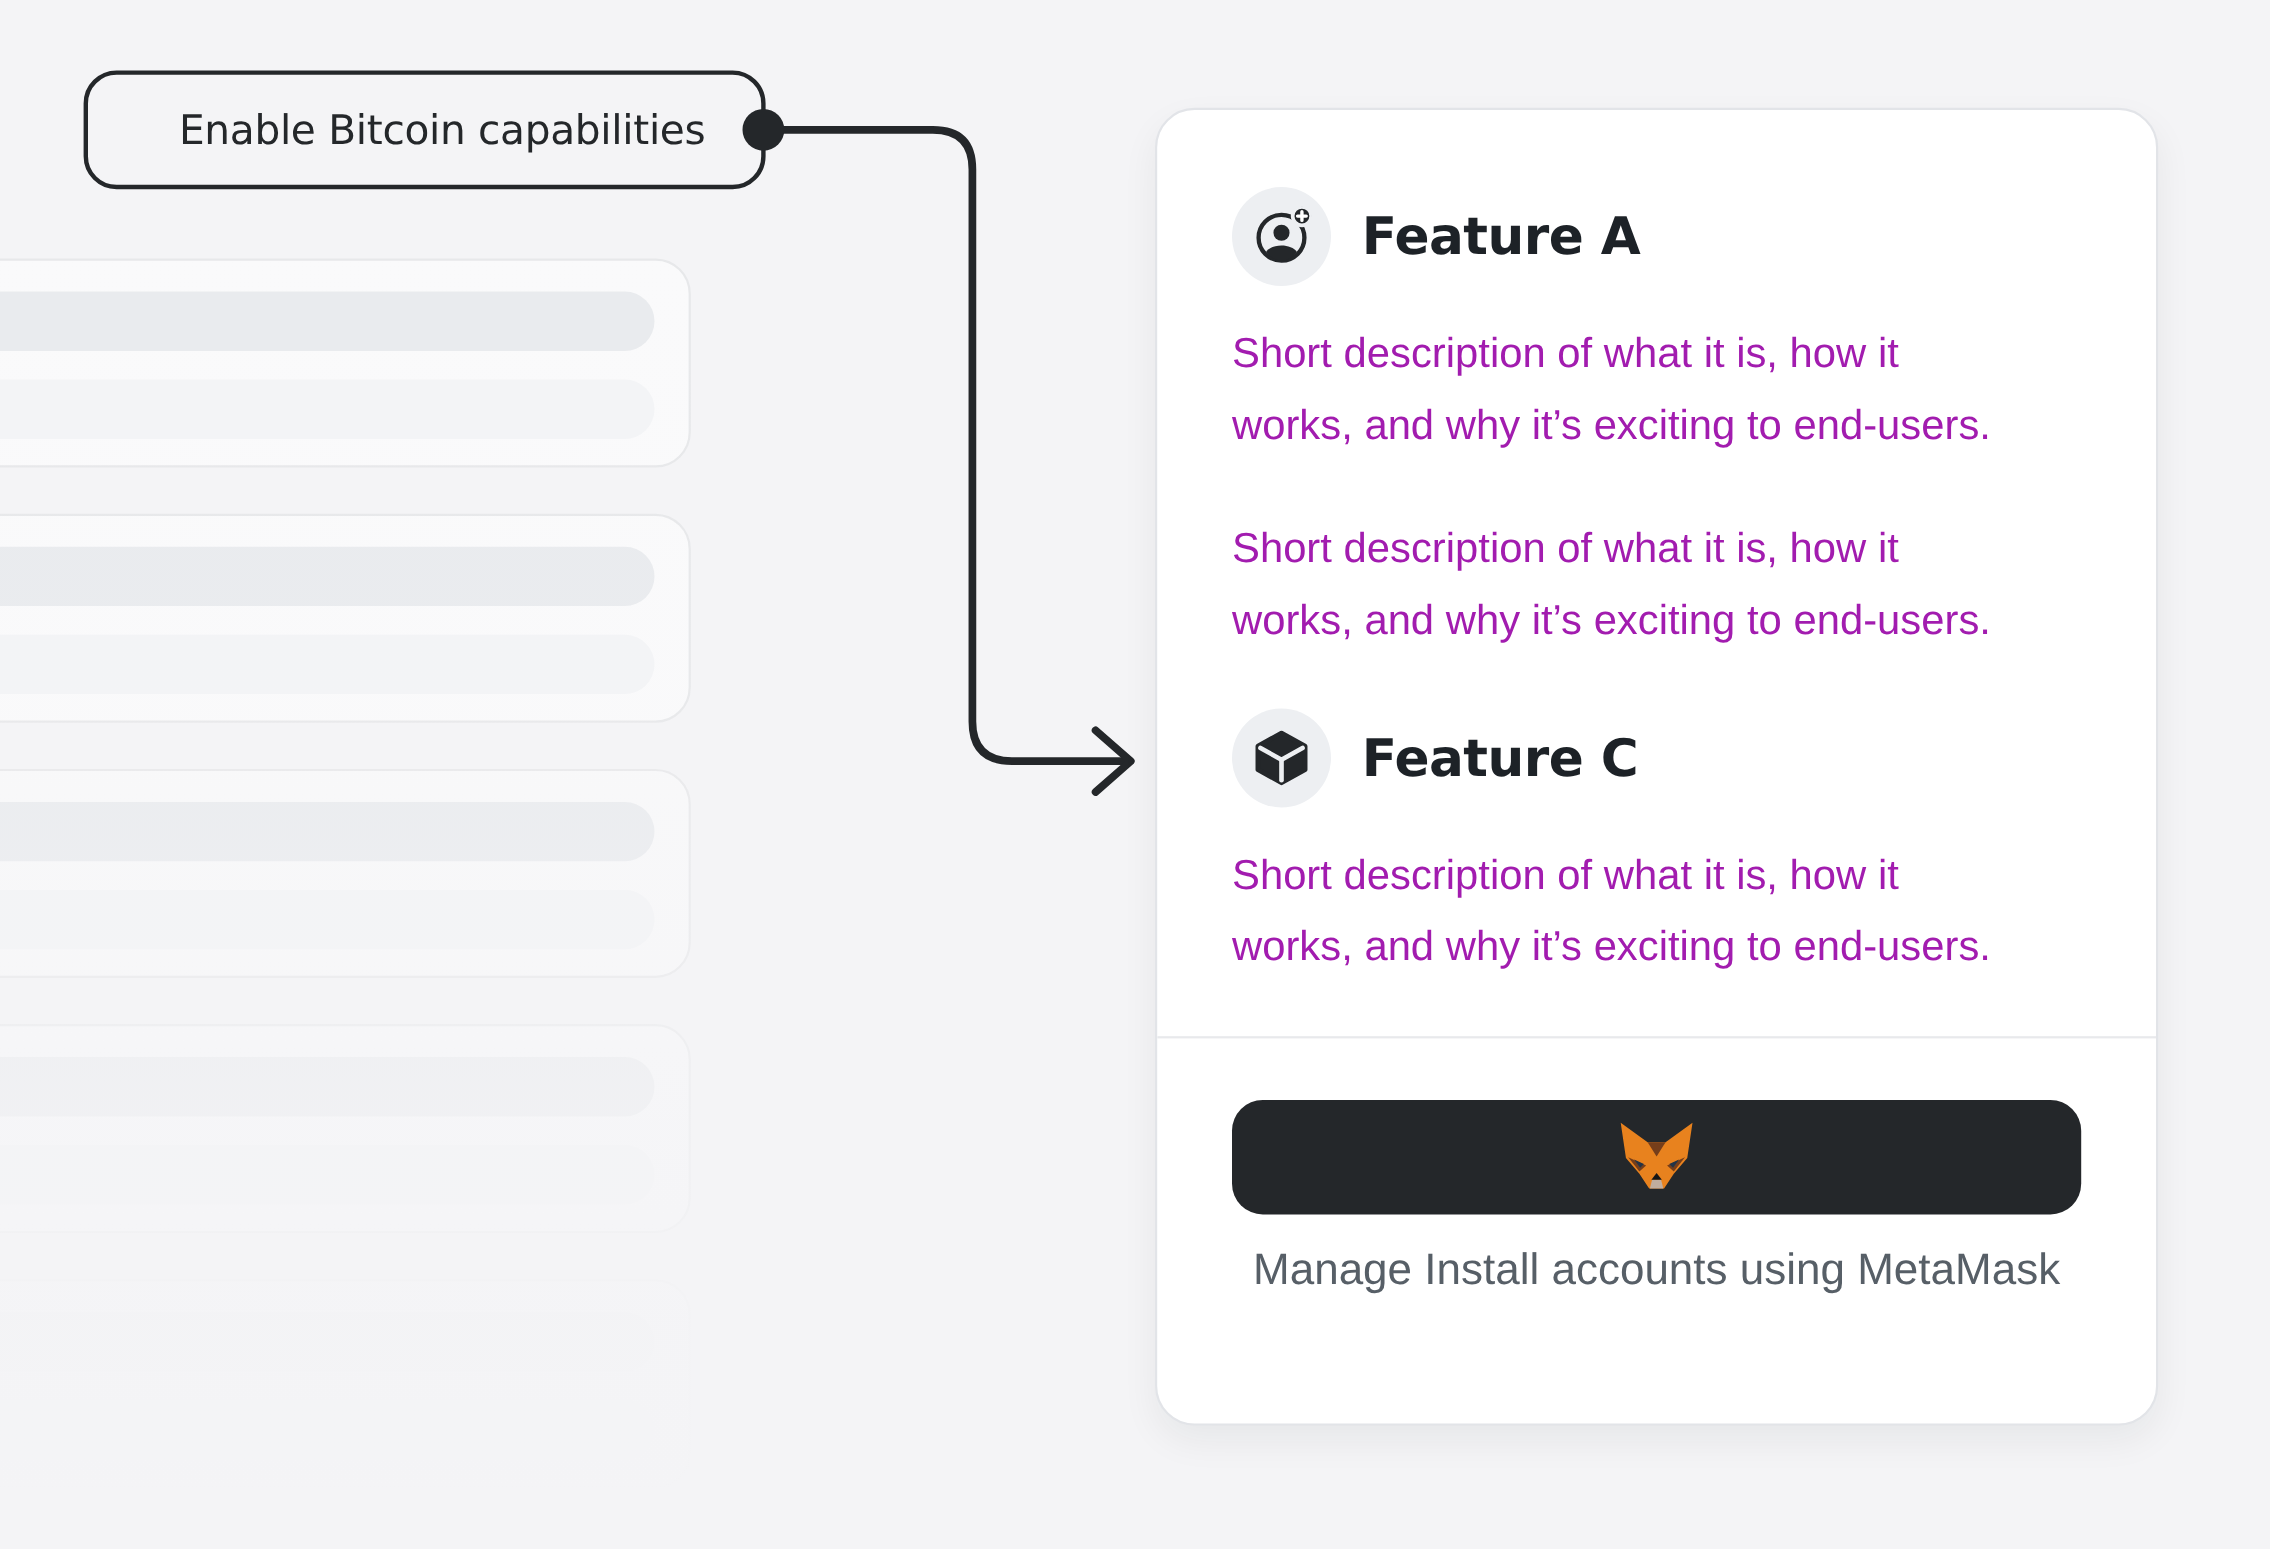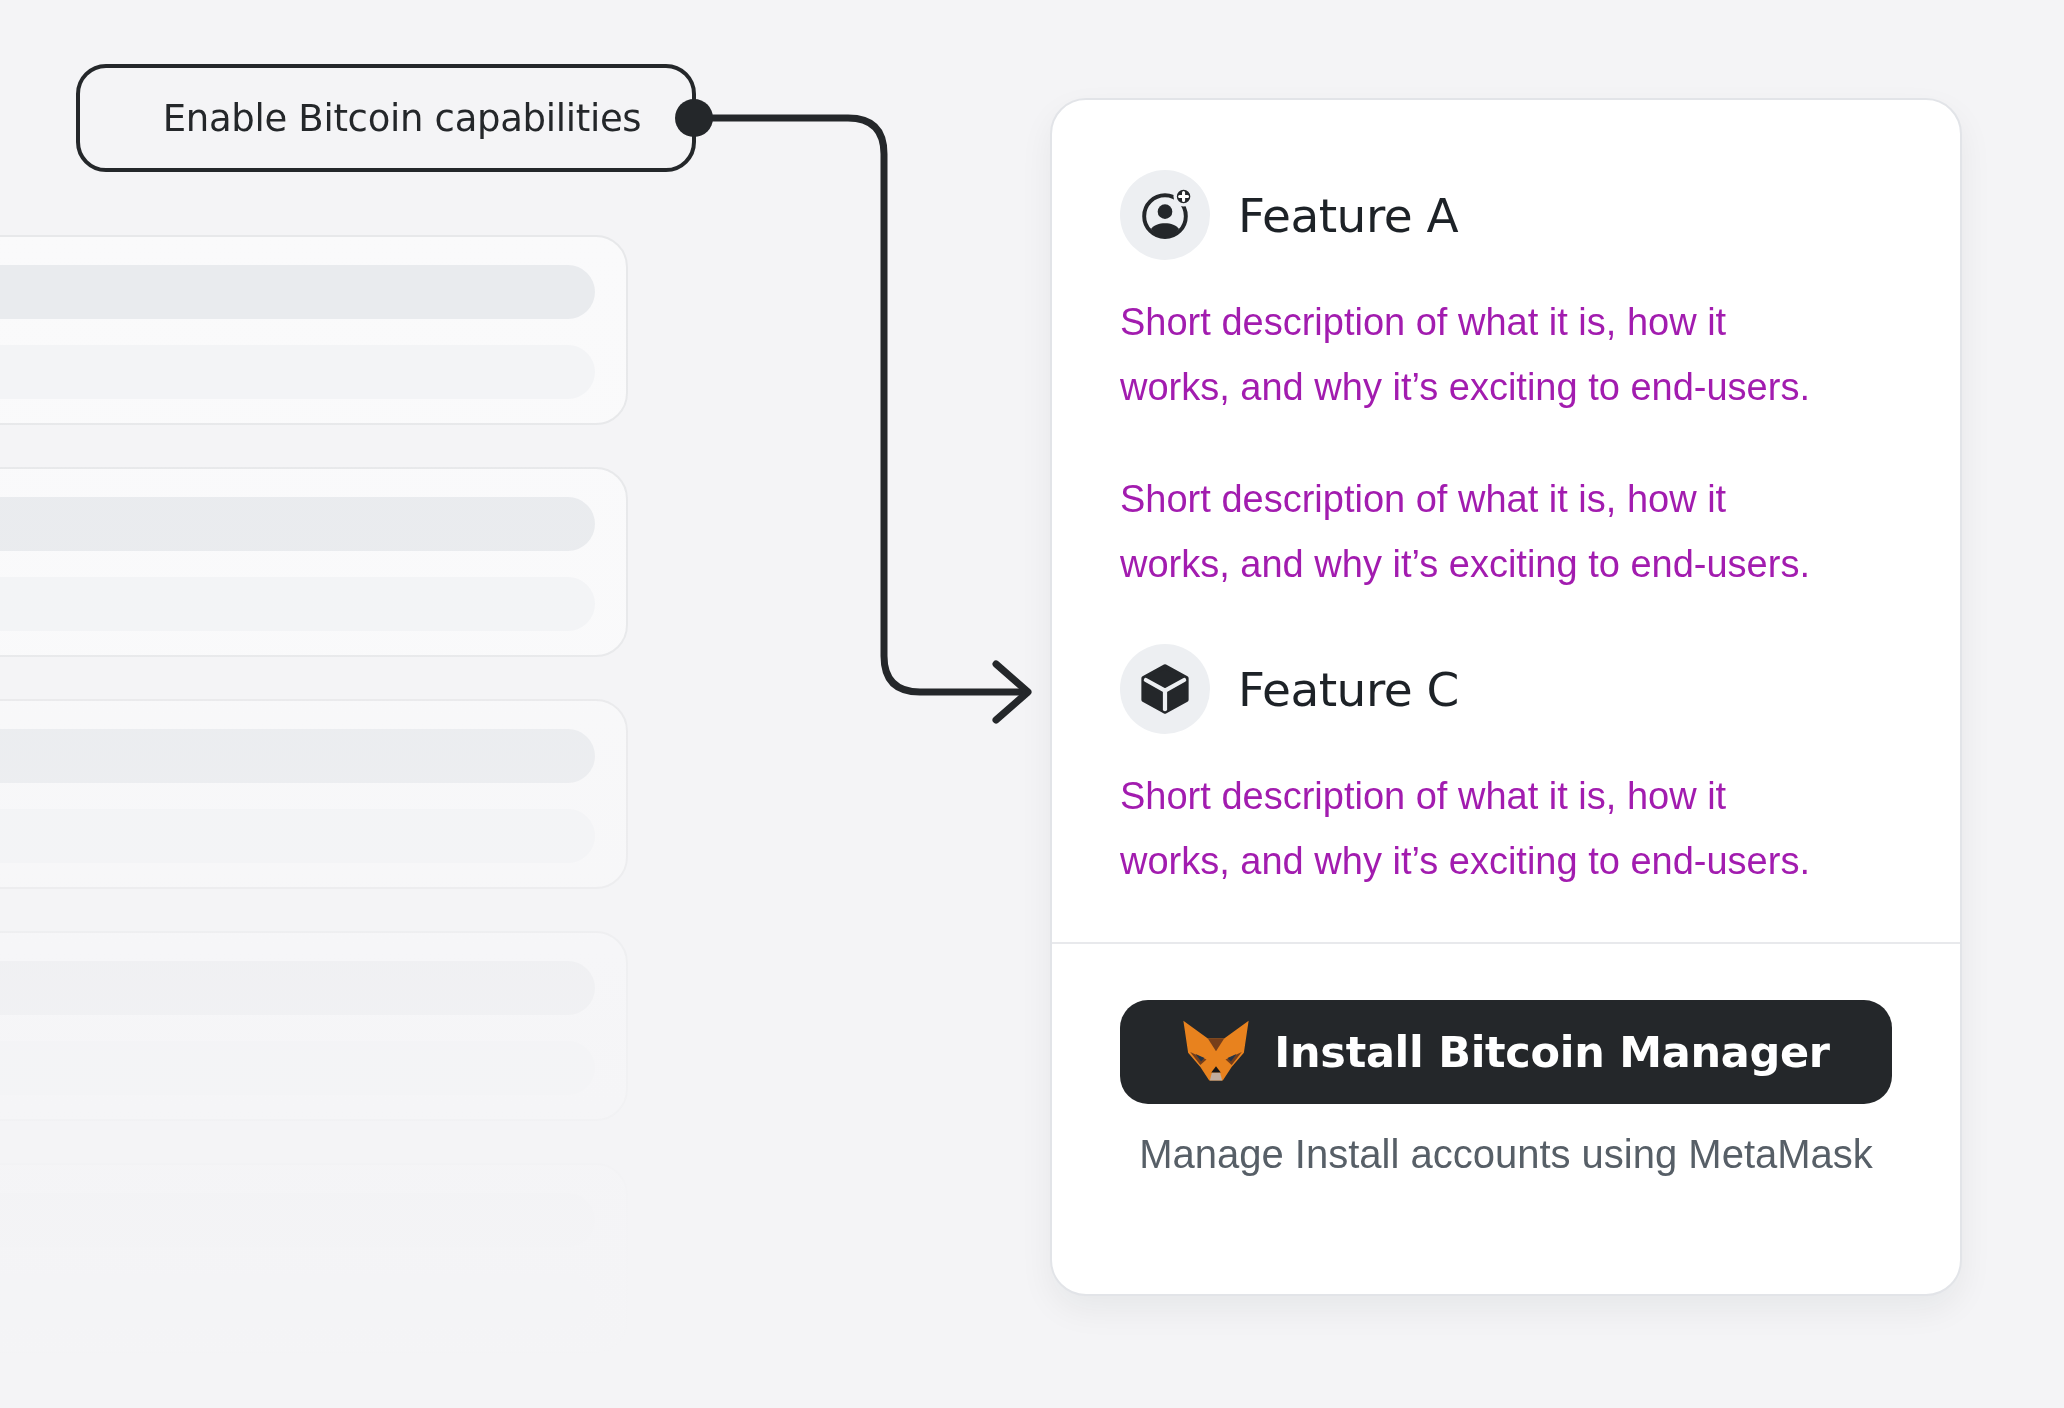--- a/index.html
+++ b/index.html
@@ -108,21 +108,21 @@
     width: 90px; height: 90px;
     border-radius: 50%;
     background: #edeff2;
     display: flex;
     align-items: center;
     justify-content: center;
     flex: 0 0 auto;
   }
   .icon-circle svg { width: 54px; height: 54px; display: block; }
   .feature-title {
-    font-weight: 400;
+    font-weight: 700;
     font-size: 47px;
     letter-spacing: -0.5px;
     color: #1d2227;
   }
   .feature-desc {
     margin: 30px 0 48px 0;
     font-family: "Liberation Sans", sans-serif;
     font-size: 38px;
     line-height: 1.7;
     color: #a21caf;
@@ -249,19 +249,18 @@
             <path d="M2 0 L38 26 L62 26 L98 0 L91 47 L73 68 L60 88 L40 88 L27 68 L9 47 Z" fill="#e8821e"></path>
             <path d="M38 26 L62 26 L50 45 Z" fill="#763e1a"></path>
             <path d="M12 46 L36 57 L27 65 Z" fill="#763e1a"></path>
             <path d="M88 46 L64 57 L73 65 Z" fill="#763e1a"></path>
             <path d="M20 49 L33 55 L28 60 Z" fill="#233447"></path>
             <path d="M80 49 L67 55 L72 60 Z" fill="#233447"></path>
             <path d="M41 88 L59 88 L56 76 L44 76 Z" fill="#c0ad9e"></path>
             <path d="M43 76 L57 76 L50 67 Z" fill="#161616"></path>
           </svg>
         </span>
-        <span class="install-btn-label">Install Bitcoin Manager</span>
       </button>
       <div class="install-caption">Manage Install accounts using MetaMask</div>
     </div>
 
   </div>
 </div>
 
 </body></html>

